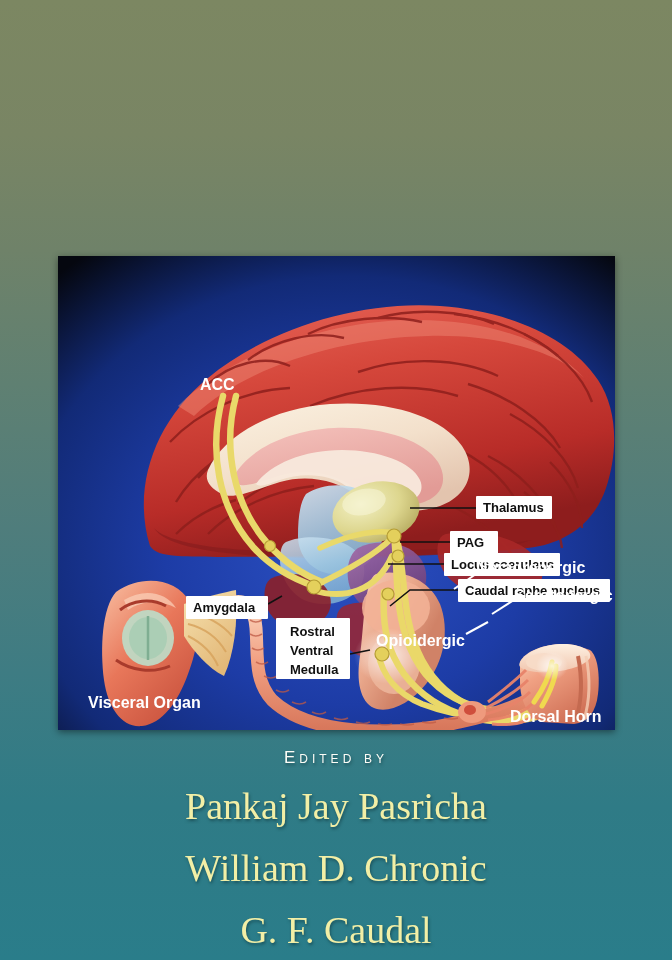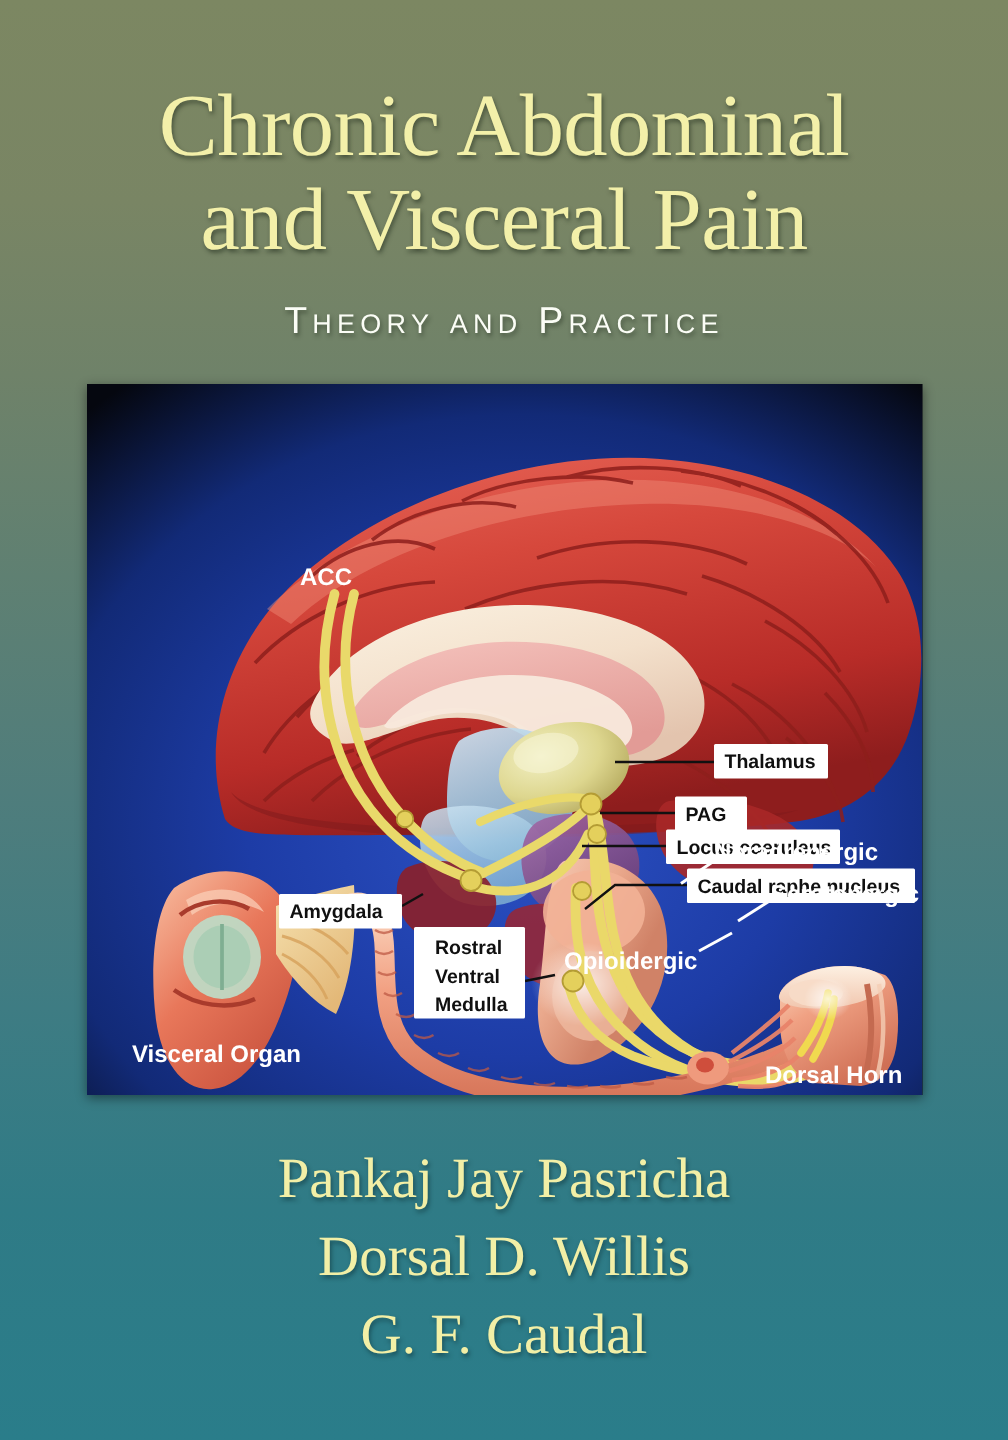--- a/index.html
+++ b/index.html
@@ -81,21 +81,21 @@
     font-weight: 500;
     letter-spacing: 4px;
     color: #fdfdf7;
     text-shadow: 1px 2px 3px rgba(10,40,45,0.5);
   }
   .editor-name {
     font-family: "Liberation Serif", serif;
     font-size: 38px;
     line-height: 48px;
     color: #f2efa6;
-    margin-top: 4px;
+    margin-top: 14px;
     text-shadow: 1px 2px 3px rgba(10,40,45,0.5);
     white-space: nowrap;
   }
   .editor-name:first-of-type { margin-top: 14px; }
 
   
   .lbl-box {
     fill: #ffffff;
   }
   .lbl-text {
@@ -111,25 +111,20 @@
     font-weight: 700;
   }
   .leader { stroke: #111; stroke-width: 1.6; fill: none; }
   .leader-w { stroke: #ffffff; stroke-width: 2; fill: none; }
 </style>
 </head>
 <body>
 
 <div id="cover">
 
-  <div class="title-block">
-    <div class="title-line">Chronic Abdominal</div>
-    <div class="title-line">and Visceral Pain</div>
-    <div class="subtitle">Theory and Practice</div>
-  </div>
 
   <div id="illus">
     <svg width="557" height="474" viewBox="0 0 557 474" xmlns="http://www.w3.org/2000/svg">
       <defs>
         <radialGradient id="bgBlue" cx="52%" cy="62%" r="78%">
           <stop offset="0%" stop-color="#2c51c4"></stop>
           <stop offset="42%" stop-color="#1d3ca6"></stop>
           <stop offset="74%" stop-color="#122a77"></stop>
           <stop offset="100%" stop-color="#05070f"></stop>
         </radialGradient>
@@ -437,18 +432,19 @@
         <text class="lbl-white" x="30" y="452">Visceral Organ</text>
       </g>
 
       <g>
         <text class="lbl-white" x="452" y="466">Dorsal Horn</text>
       </g>
     </svg>
   </div>
 
   <div class="editors">
+    <div class="edited-by">Edited by</div>
     <div class="editor-name">Pankaj Jay Pasricha</div>
-    <div class="editor-name">Dorsal D. Willis</div>
+    <div class="editor-name">William D. Chronic</div>
     <div class="editor-name">G. F. Caudal</div>
   </div>
 
 </div>
 
 </body></html>

